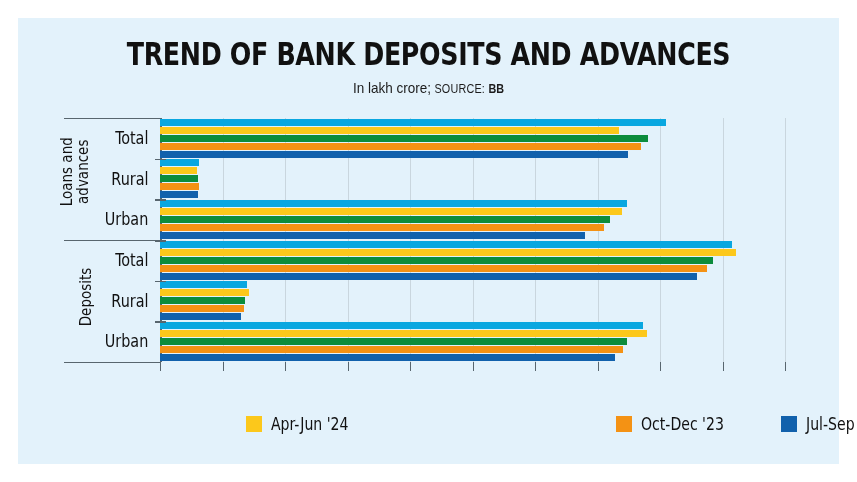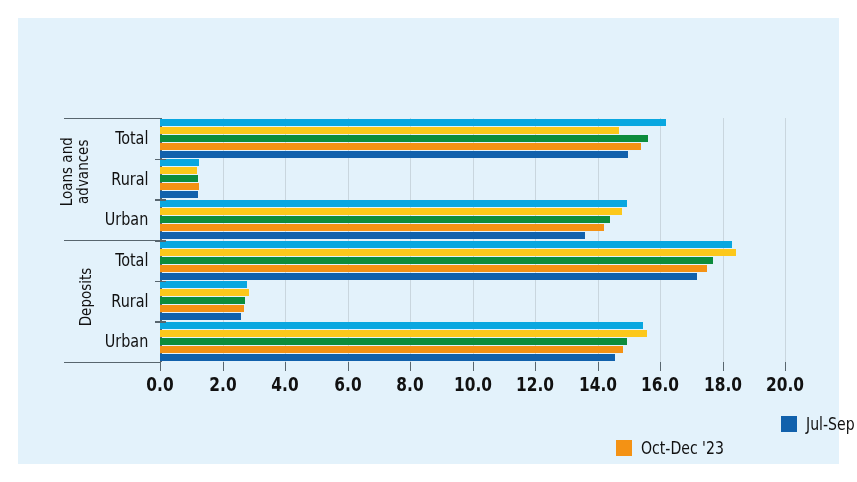--- a/index.html
+++ b/index.html
@@ -220,20 +220,28 @@
     font-family: "Liberation Sans Narrow", "DejaVu Sans Condensed", "Liberation Sans", sans-serif;
     transform: scaleX(0.92);
     transform-origin: left center;
   }
 </style>
 </head>
 <body>
 
 <div id="chart-card">
 
+  <div id="title-block">
+    <div id="chart-title">TREND OF BANK DEPOSITS AND ADVANCES</div>
+    <div id="subtitle-row">
+      <span id="subtitle-main">In lakh crore;</span>
+      <span id="subtitle-source-label">SOURCE:</span>
+      <span id="subtitle-source-value">BB</span>
+    </div>
+  </div>
 
   <div id="plot-wrap">
 
     <div class="grp-sep-line" id="grp-sep-top"></div>
     <div class="grp-sep-line" id="grp-sep-mid"></div>
     <div class="grp-sep-line" id="grp-sep-bot"></div>
 
     <div class="grp-label" id="grp-label-loans">
       <span>Loans and</span><br>
       <span>advances</span>
@@ -316,37 +324,28 @@
         <div class="xtick" style="left: 125px;"></div>
         <div class="xtick" style="left: 187.5px;"></div>
         <div class="xtick" style="left: 250px;"></div>
         <div class="xtick" style="left: 312.5px;"></div>
         <div class="xtick" style="left: 375px;"></div>
         <div class="xtick" style="left: 437.5px;"></div>
         <div class="xtick" style="left: 500px;"></div>
         <div class="xtick" style="left: 562.5px;"></div>
         <div class="xtick" style="left: 625px;"></div>
       </div>
-    <div id="xaxis-labels">
-        <div class="xlabel" style="left: 142px;">0.0</div>
-        <div class="xlabel" style="left: 204.5px;">2.0</div>
-        <div class="xlabel" style="left: 267px;">4.0</div>
-        <div class="xlabel" style="left: 329.5px;">6.0</div>
-        <div class="xlabel" style="left: 392px;">8.0</div>
-        <div class="xlabel" style="left: 454.5px;">10.0</div>
-        <div class="xlabel" style="left: 517px;">12.0</div>
-        <div class="xlabel" style="left: 579.5px;">14.0</div>
-        <div class="xlabel" style="left: 642px;">16.0</div>
-        <div class="xlabel" style="left: 704.5px;">18.0</div>
-        <div class="xlabel" style="left: 767px;">20.0</div>
-      </div>
   </div>
 
   <div id="legend">
-      <div class="legend-item" style="left: 580px; margin-top: 24px;">
+      <div class="legend-item" style="left: 210px;">
+        <div class="legend-swatch" style="background: rgb(252, 200, 27);"></div>
+        <div class="legend-text">Apr-Jun '24</div>
+      </div>
+      <div class="legend-item" style="left: 580px;">
         <div class="legend-swatch" style="background: rgb(244, 146, 20);"></div>
         <div class="legend-text">Oct-Dec '23</div>
       </div>
       <div class="legend-item" style="left: 745px;">
         <div class="legend-swatch" style="background: rgb(17, 97, 172);"></div>
         <div class="legend-text">Jul-Sep '23</div>
       </div>
     </div>
 </div>
 

